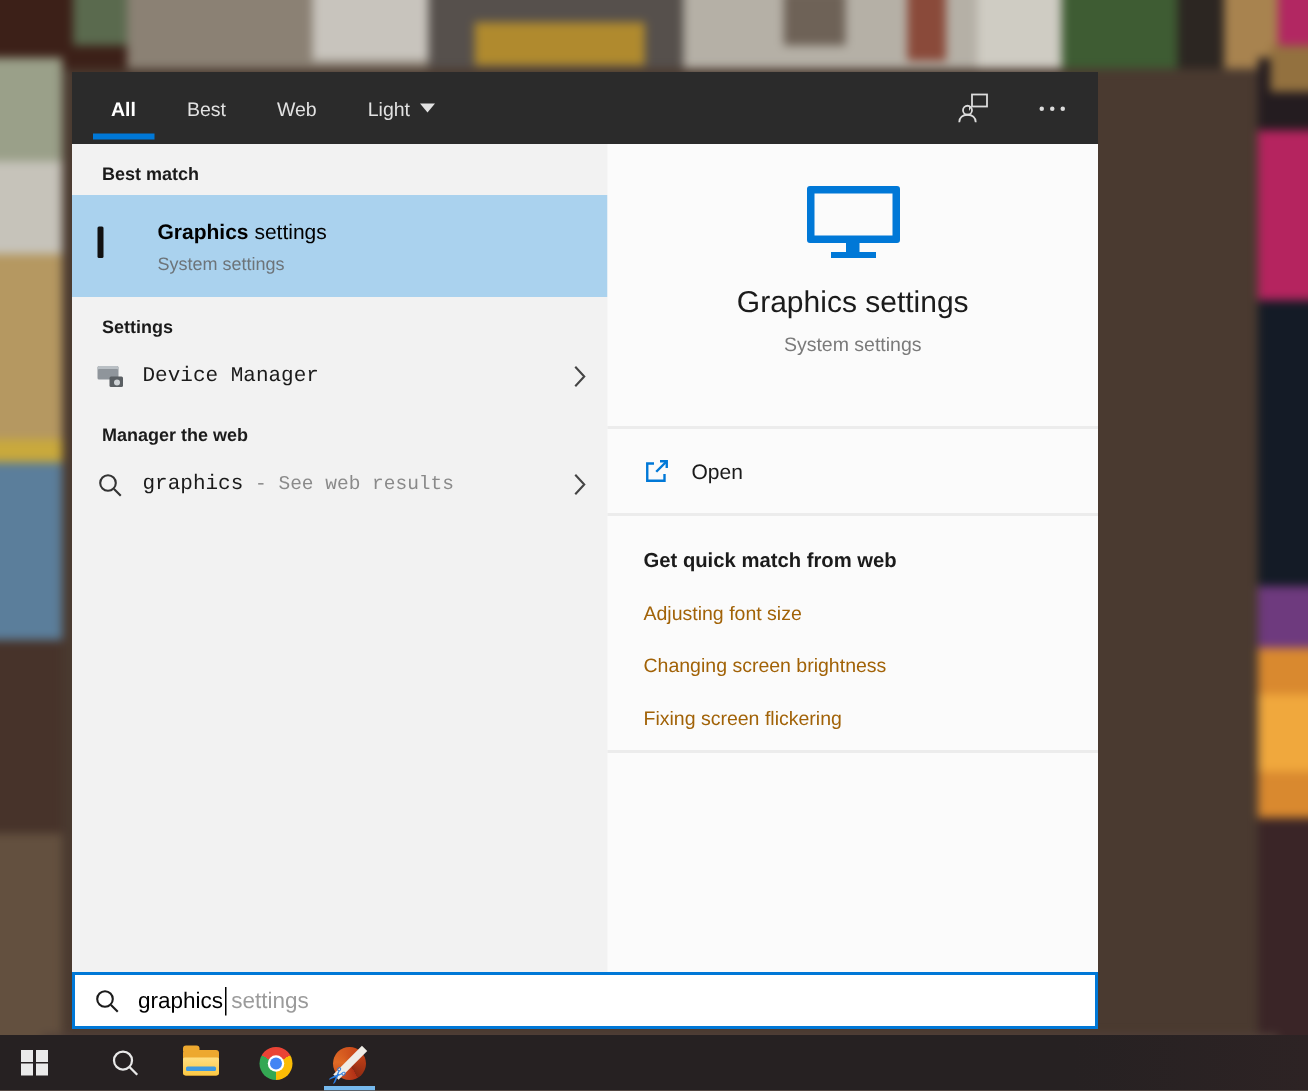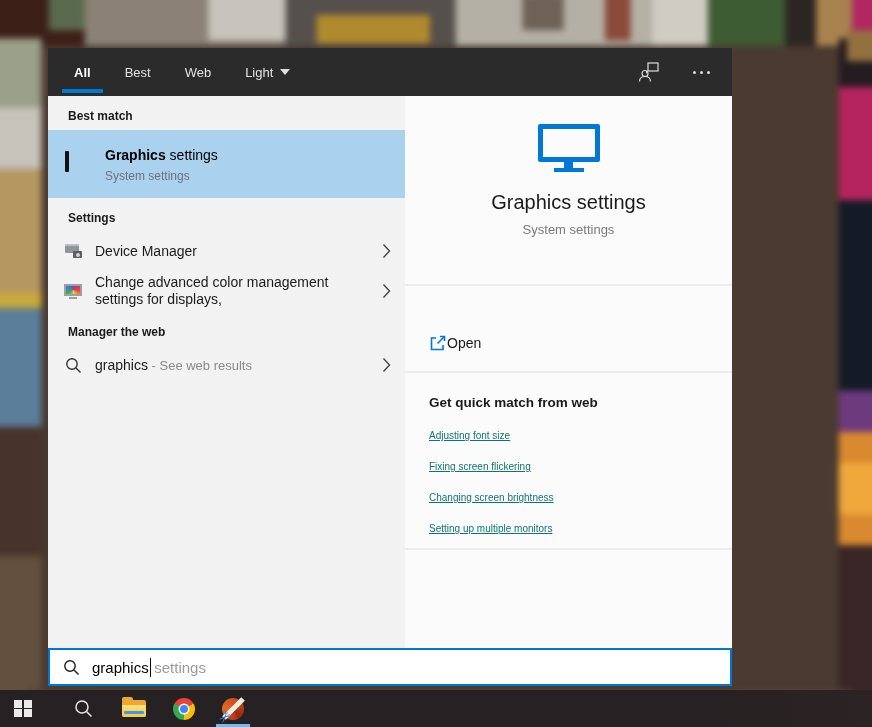--- a/index.html
+++ b/index.html
@@ -39,21 +39,21 @@
   .section-label { font-size:12px; font-weight:700; color:#1b1b1b; padding:13px 0 7px 20px; }
   .best-match-item { height:68px; background:#aad2ee; display:flex; align-items:center;
                      padding-left:13px; cursor:default; }
   .bm-icon { width:34px; flex:0 0 34px; display:flex; justify-content:center; }
   .bm-text { margin-left:10px; }
   .bm-title { font-size:14px; color:#000; }
   .bm-title .bold { font-weight:700; }
   .bm-sub { font-size:12px; color:#6d7479; margin-top:5px; }
 
   .result-item { display:flex; align-items:center; min-height:38px;
-                 padding:4px 14px 4px 13px; cursor:default; }
+                 padding:4px 14px 4px 13px; cursor:default;font-family:Liberation Mono, monospace; }
   .ri-icon { width:24px; flex:0 0 24px; display:flex; justify-content:center; }
   .ri-label { margin-left:10px; font-size:14px; color:#1b1b1b; line-height:17px; max-width:242px; }
   .ri-chevron { margin-left:auto; display:flex; }
   .ri-label .gray { color:#8a8a8a; font-size:13px; }
 
   
   .mini-monitor { width:26px; height:22px; position:relative; }
   .mini-monitor .scr { width:26px; height:16px; border:2px solid #111; border-radius:1px; }
   .mini-monitor .neck { width:4px; height:3px; background:#111; margin:0 auto; }
   .mini-monitor .base { width:13px; height:2px; background:#111; margin:0 auto; }
@@ -74,26 +74,26 @@
   .hero { height:190px; flex:0 0 190px; border-bottom:2px solid #ececec;
           display:flex; flex-direction:column; align-items:center; padding-top:28px; }
   .big-monitor { width:62px; height:50px; }
   .big-monitor .scr { width:62px; height:38px; border:5px solid #0078d7; border-radius:2px; }
   .big-monitor .neck { width:9px; height:6px; background:#0078d7; margin:0 auto; }
   .big-monitor .base { width:30px; height:4px; background:#0078d7; margin:0 auto; }
   .hero-title { margin-top:17px; font-size:20px; color:#1b1b1b; }
   .hero-sub { margin-top:8px; font-size:13px; color:#7a7a7a; }
 
   .open-row { height:58px; flex:0 0 58px; border-bottom:2px solid #ececec;
-              display:flex; align-items:center; padding-left:24px; cursor:default;margin-top:29px; }
+              display:flex; align-items:center; padding-left:24px; gap:14px; cursor:default; }
   .open-label { font-size:14px; color:#1b1b1b; }
 
   .help-section { border-bottom:2px solid #ececec; padding:22px 24px 14px; flex:0 0 auto; }
   .rp-header { font-size:13.5px; font-weight:700; color:#1b1b1b; }
-  .help-link { font-size:10px; color:#0f766e; margin-top:20px; cursor:default;text-decoration:underline; }
+  .help-link { font-size:13px; color:#a16207; margin-top:20px; cursor:default; }
   .related-section { padding:22px 24px; flex:1; }
   .related-link { font-size:13.5px; color:#1b1b1b; margin-top:20px; cursor:default; }
 
   
   .search-bar { flex:0 0 38px; height:38px; background:#fff; border:2px solid #0078d7;
                 display:flex; align-items:center; padding-left:13px; }
   .sb-text { margin-left:12px; font-size:15px; color:#000; display:flex; align-items:center; }
   .caret { display:inline-block; width:1.5px; height:19px; background:#000; margin-left:1px;
            animation:blink 1.1s steps(1) infinite; }
   @keyframes blink { 50% { opacity:0; } }
@@ -235,34 +235,20 @@
               </span>
           </span>
           <span class="ri-label">Device Manager</span>
           <span class="ri-chevron">
             <svg width="9" height="16" viewBox="0 0 9 16">
                 <polyline points="1.5,1.5 7.5,8 1.5,14.5" fill="none" stroke="#454545" stroke-width="1.4"></polyline>
               </svg>
           </span>
         </div>
 
-        <div class="result-item">
-          <span class="ri-icon">
-            <span class="colormgmt">
-                <span class="scr" style="display:block"></span>
-                <span class="base" style="display:block"></span>
-              </span>
-          </span>
-          <span class="ri-label">Change advanced color management settings for displays,</span>
-          <span class="ri-chevron">
-            <svg width="9" height="16" viewBox="0 0 9 16">
-                <polyline points="1.5,1.5 7.5,8 1.5,14.5" fill="none" stroke="#454545" stroke-width="1.4"></polyline>
-              </svg>
-          </span>
-        </div>
 
         <div class="section-label">Manager the web</div>
 
         <div class="result-item">
           <span class="ri-icon">
             <svg width="17" height="17" viewBox="0 0 17 17">
                 <circle cx="7" cy="7" r="5.2" fill="none" stroke="#333" stroke-width="1.4"></circle>
                 <line x1="11" y1="11" x2="15.5" y2="15.5" stroke="#333" stroke-width="1.4"></line>
               </svg>
           </span>
@@ -291,23 +277,22 @@
             <path d="M7 4 H2.5 V15.5 H14 V11" fill="none" stroke="#0078d7" stroke-width="1.6"></path>
             <path d="M8.5 9.5 L15.5 2.5" fill="none" stroke="#0078d7" stroke-width="1.6"></path>
             <path d="M11 2.5 h4.5 v4.5" fill="none" stroke="#0078d7" stroke-width="1.6"></path>
           </svg>
           <span class="open-label">Open</span>
         </div>
 
         <div class="help-section">
           <div class="rp-header">Get quick match from web</div>
           <div class="help-link">Adjusting font size</div>
+          <div class="help-link">Changing screen brightness</div>
           <div class="help-link">Fixing screen flickering</div>
-          <div class="help-link">Changing screen brightness</div>
-          <div class="help-link">Setting up multiple monitors</div>
         </div>
 
       </div>
     </div>
 
     <div class="search-bar">
       <svg width="17" height="17" viewBox="0 0 17 17">
         <circle cx="7" cy="7" r="5.2" fill="none" stroke="#1b1b1b" stroke-width="1.4"></circle>
         <line x1="11" y1="11" x2="15.5" y2="15.5" stroke="#1b1b1b" stroke-width="1.4"></line>
       </svg>

